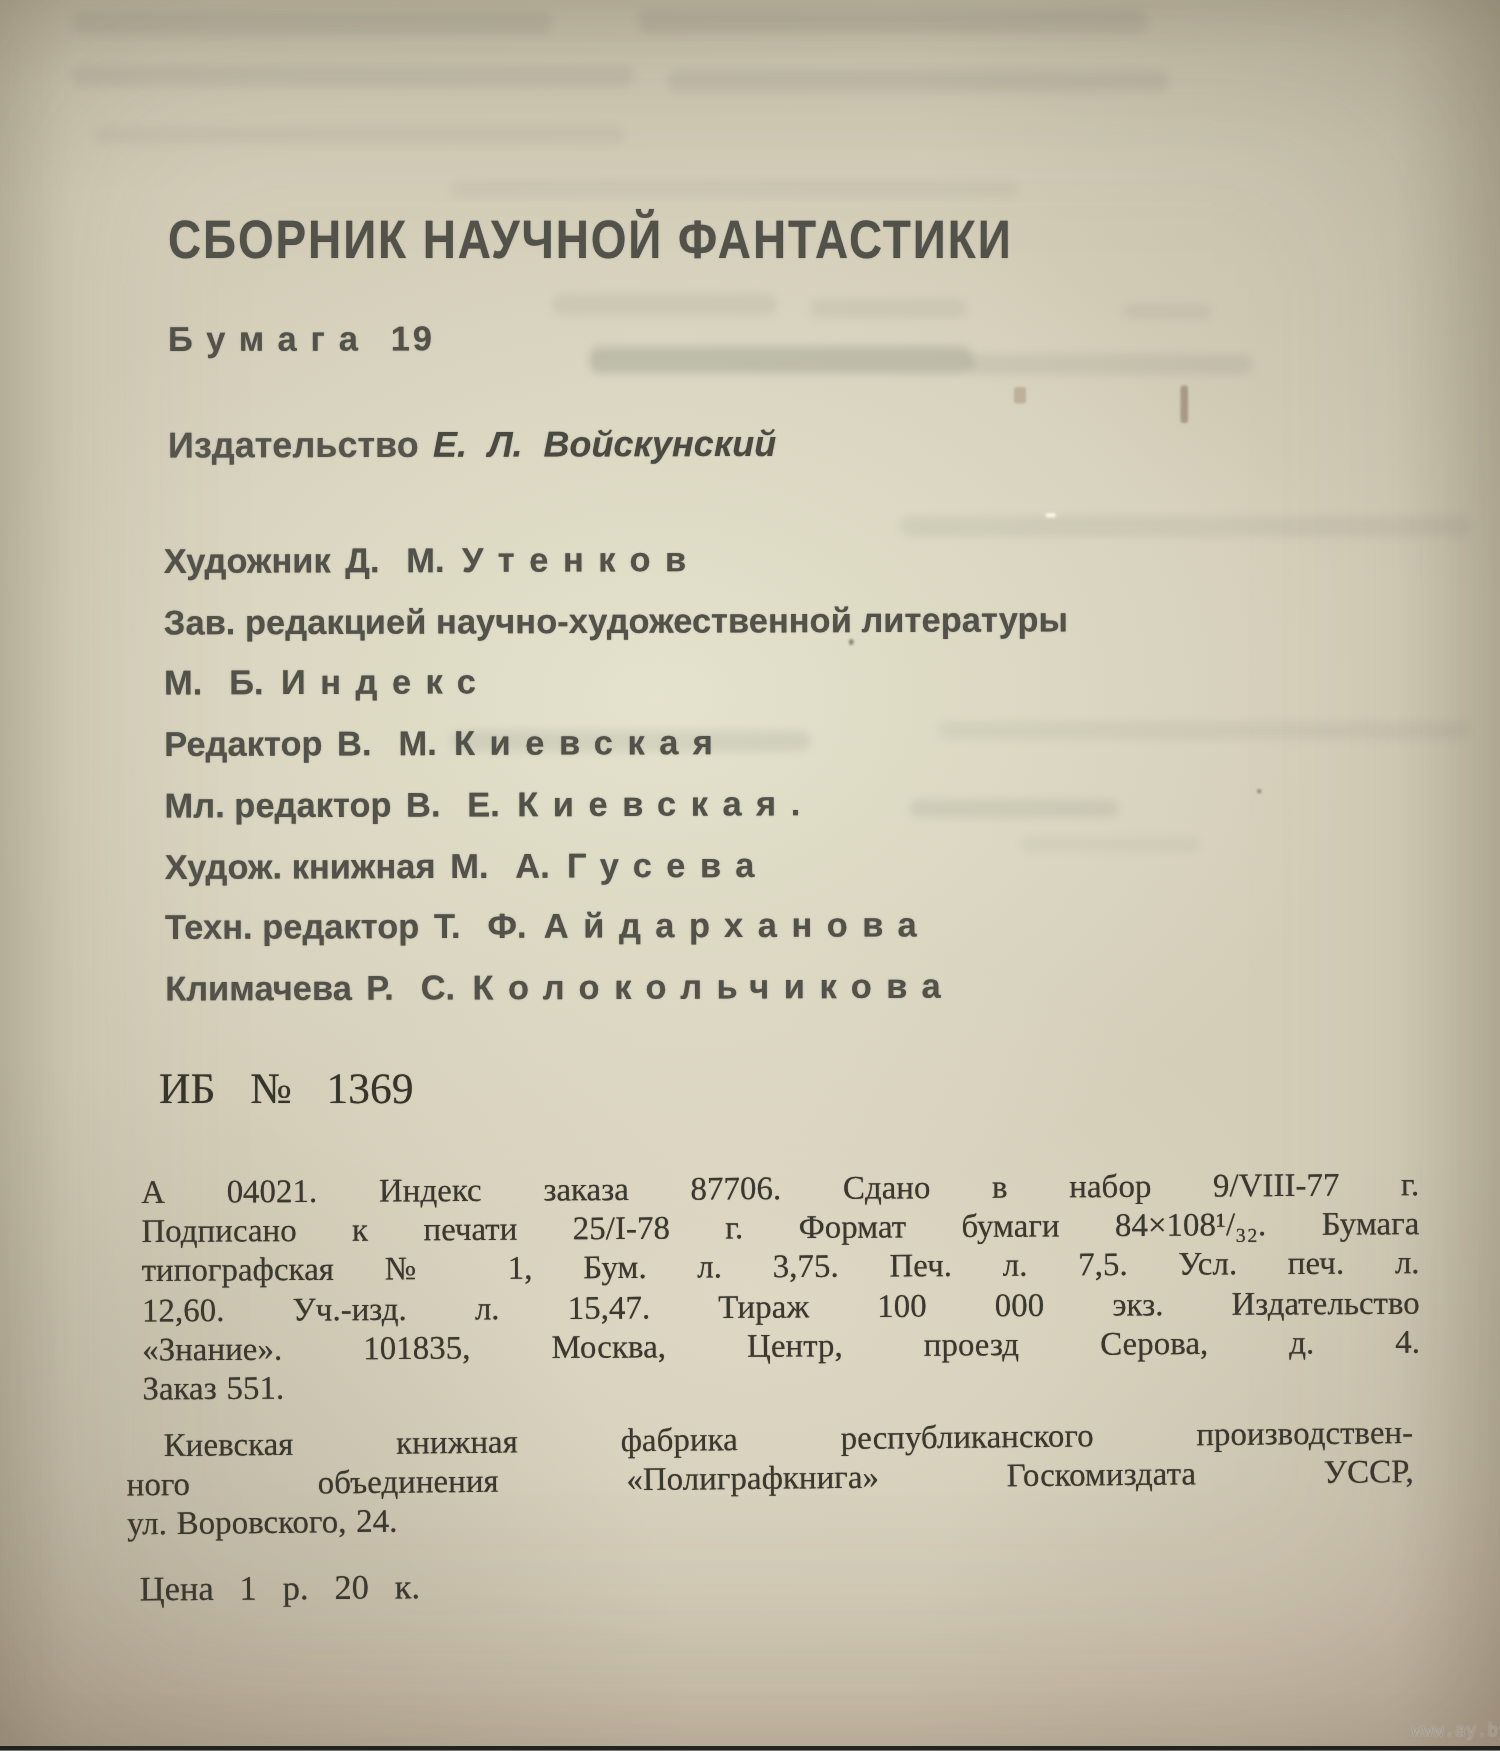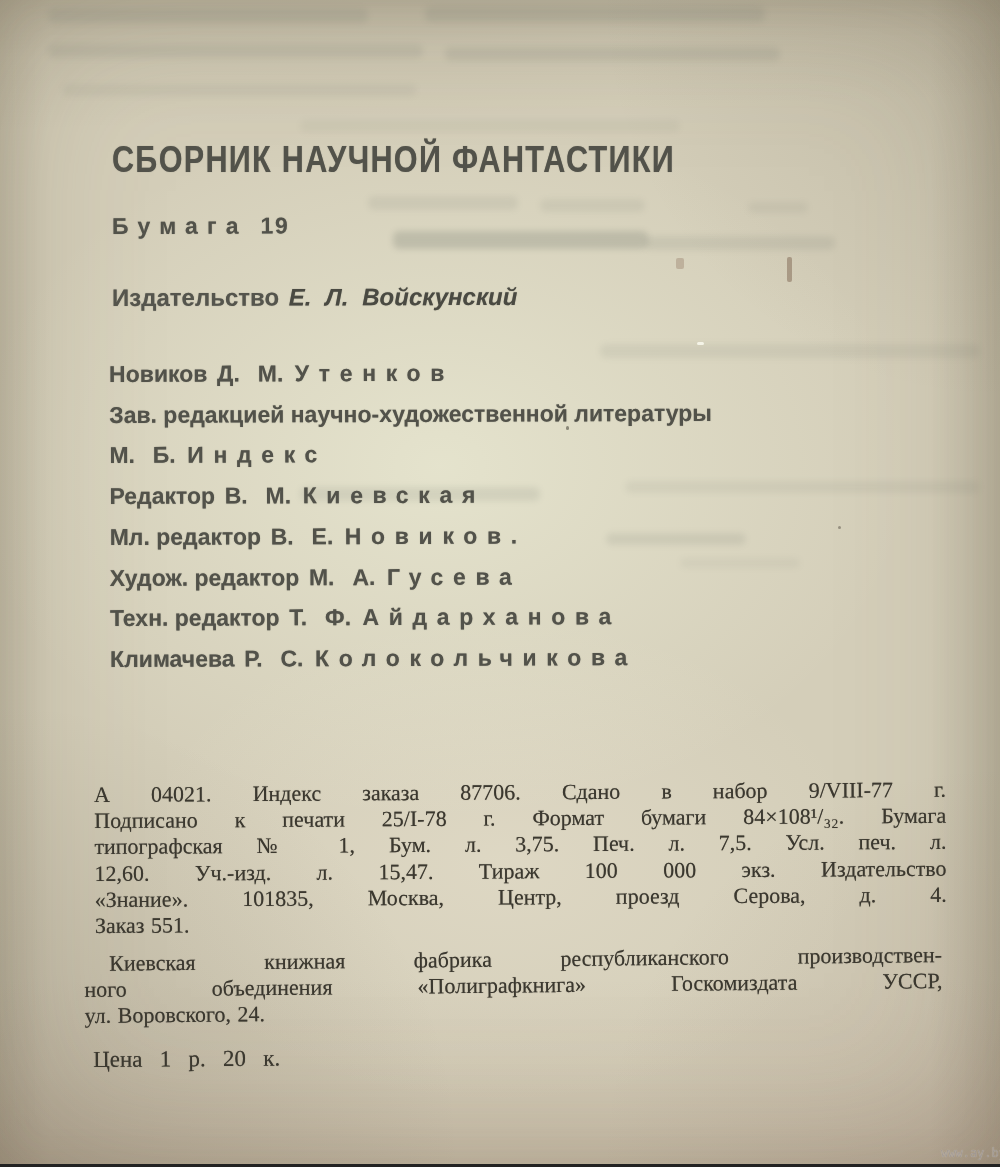--- a/index.html
+++ b/index.html
@@ -88,45 +88,46 @@
   <div class="abs sans issue">
     <span class="lbl">Бумага</span><span class="num">19</span>
   </div>
 
   <div class="abs sans compiler">
     <span class="lbl">Издательство</span><span class="name">Е. Л. Войскунский</span>
   </div>
 
   <div class="abs sans credits">
     <div class="credit">
-      <span class="role">Новиков</span><span class="initials">Д. М.</span><span class="surname">Утенков</span>
+      <span class="role">Художник</span><span class="initials">Д. М.</span><span class="surname">Утенков</span>
     </div>
     <div class="credit">
       <span class="role">Зав. редакцией научно-художественной литературы</span><span class="initials"></span><span class="surname"></span>
     </div>
     <div class="credit">
       <span class="role"></span><span class="initials">М. Б.</span><span class="surname">Индекс</span>
     </div>
     <div class="credit">
       <span class="role">Редактор</span><span class="initials">В. М.</span><span class="surname">Киевская</span>
     </div>
     <div class="credit">
-      <span class="role">Мл. редактор</span><span class="initials">В. Е.</span><span class="surname">Новиков.</span>
+      <span class="role">Мл. редактор</span><span class="initials">В. Е.</span><span class="surname">Киевская.</span>
     </div>
     <div class="credit">
-      <span class="role">Худож. редактор</span><span class="initials">М. А.</span><span class="surname">Гусева</span>
+      <span class="role">Худож. книжная</span><span class="initials">М. А.</span><span class="surname">Гусева</span>
     </div>
     <div class="credit">
       <span class="role">Техн. редактор</span><span class="initials">Т. Ф.</span><span class="surname">Айдарханова</span>
     </div>
     <div class="credit">
       <span class="role">Климачева</span><span class="initials">Р. С.</span><span class="surname">Колокольчикова</span>
     </div>
   </div>
 
+  <div class="abs serif ib">ИБ № 1369</div>
 
   <div class="abs serif imprint">
     <div class="jl">А 04021. Индекс заказа 87706. Сдано в набор 9/VIII-77 г.</div>
     <div class="jl">Подписано к печати 25/I-78 г. Формат бумаги 84×108¹/₃₂. Бумага</div>
     <div class="jl">типографская № 1, Бум. л. 3,75. Печ. л. 7,5. Усл. печ. л.</div>
     <div class="jl">12,60. Уч.-изд. л. 15,47. Тираж 100 000 экз. Издательство</div>
     <div class="jl">«Знание». 101835, Москва, Центр, проезд Серова, д. 4.</div>
     <div class="last-left">Заказ 551.</div>
   </div>
 

